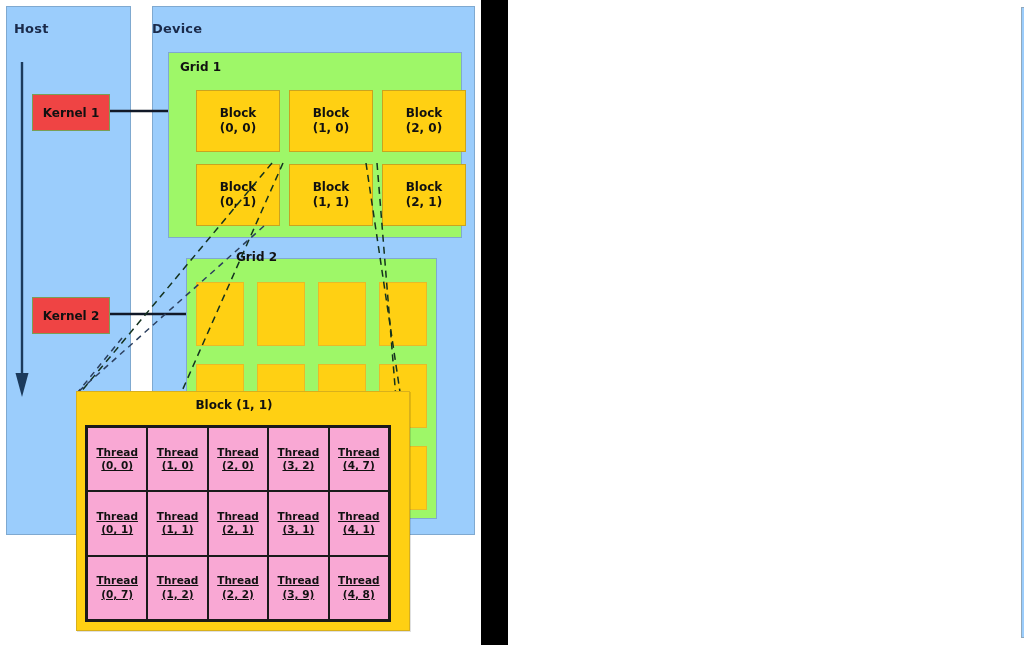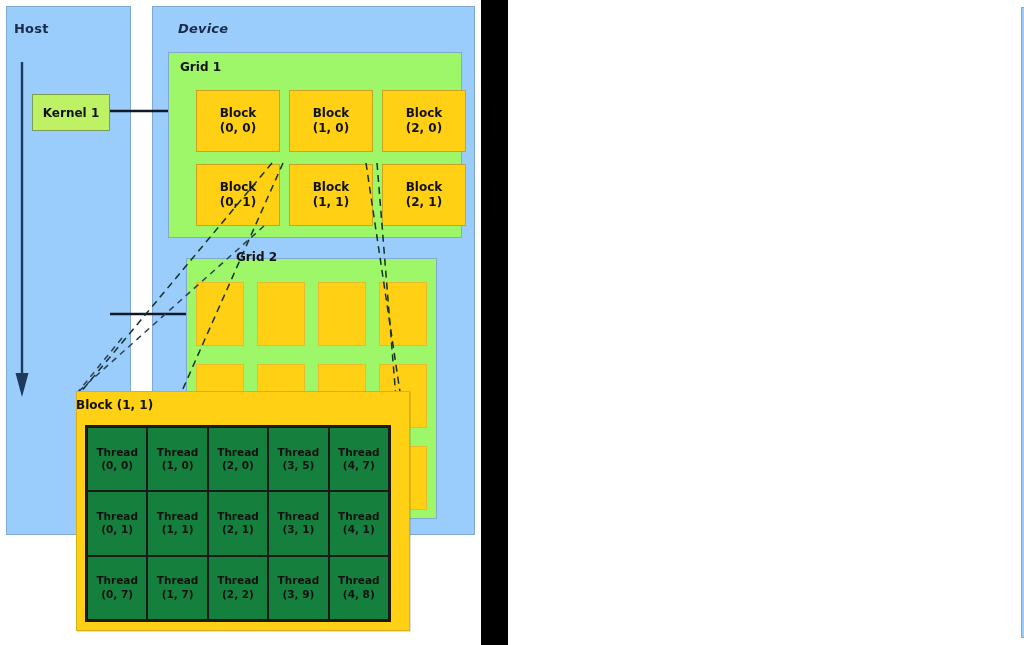--- a/index.html
+++ b/index.html
@@ -25,28 +25,28 @@
   .device-box{
     left:152px;top:6px;width:323px;height:529px;
     background:#9bcdfc;border:1px solid #7fa9d0;
   }
   .panel-title{
     font-size:13px;font-weight:bold;color:#1a2a4a;
     letter-spacing:.2px;
     margin-top:7px;
   }
   .host-title{left:14px;top:14px;}
-  .device-title{left:178px;top:14px;font-style:italic;}
+  .device-title{left:152px;top:14px;}
 
   
   #time-arrow{left:12px;top:62px;width:20px;height:335px;}
 
   
   .kernel{
-    background:#bef264;border:1px solid #7a9e55;
+    background:#ef4444;border:1px solid #7a9e55;
     font-size:12px;font-weight:bold;color:#111;
   }
   #kernel1{left:32px;top:94px;width:78px;height:37px;}
   #kernel2{left:32px;top:297px;width:78px;height:37px;}
 
   
   .k-arrow{height:14px;}
   #kernel1-arrow{left:110px;top:104px;width:82px;}
   #kernel2-arrow{left:110px;top:307px;width:92px;}
 
@@ -68,31 +68,31 @@
   .block-empty{background:#ffd013;border:1px solid #e8bb28;}
 
   
   #block11-callout{
     left:76px;top:391px;width:334px;height:240px;
     background:#ffd013;border:1px solid #d8b01c;
     box-shadow:1px 1px 0 rgba(0,0,0,.12);
   }
   #block11-title{
     left:76px;top:398px;width:316px;
-    font-size:12px;font-weight:bold;color:#111;
+    font-size:12px;font-weight:bold;color:#111;text-align:center;
   }
   #thread-table{
     left:85px;top:425px;width:306px;height:197px;
     border:2px solid #1a1a1a;
     display:grid;grid-template-columns:repeat(5,1fr);grid-template-rows:repeat(3,1fr);
   }
   #thread-table .cell{
-    background:#15803d;border:1px solid #1a1a1a;
+    background:#f9a8d4;border:1px solid #1a1a1a;
     font-size:10.5px;font-weight:bold;color:#111;line-height:1.3;
-    display:flex;align-items:center;justify-content:center;text-align:center;
+    display:flex;align-items:center;justify-content:center;text-align:center;text-decoration:underline;
   }
 
   
   #dashed-layer{left:0;top:0;width:481px;height:645px;pointer-events:none;}
 
   
   #divider{left:481px;top:0;width:27px;height:645px;background:#000;}
 
   
   #right-panel{left:508px;top:0;width:516px;height:645px;background:#ffffff;}
@@ -116,20 +116,23 @@
     <div class="abs panel-title host-title">Host</div>
     <div class="abs panel-title device-title">Device</div>
 
     <svg class="abs" id="time-arrow" viewBox="0 0 20 335">
       <line x1="10" y1="0" x2="10" y2="312" stroke="#1b3a5c" stroke-width="2.4"></line>
       <polygon points="10,335 3.5,311 16.5,311" fill="#1b3a5c"></polygon>
     </svg>
 
     <div class="abs ctr kernel" id="kernel1">
       <span>Kernel 1</span>
+    </div>
+    <div class="abs ctr kernel" id="kernel2">
+      <span>Kernel 2</span>
     </div>
 
     <svg class="abs k-arrow" id="kernel1-arrow" viewBox="0 0 82 14">
       <line x1="0" y1="7" x2="68" y2="7" stroke="#111827" stroke-width="2.6"></line>
       <polygon points="82,7 66,1 66,13" fill="#111827"></polygon>
     </svg>
     <svg class="abs k-arrow" id="kernel2-arrow" viewBox="0 0 92 14">
       <line x1="0" y1="7" x2="78" y2="7" stroke="#111827" stroke-width="2.6"></line>
       <polygon points="92,7 76,1 76,13" fill="#111827"></polygon>
     </svg>
@@ -222,21 +225,21 @@
         </div>
         <div class="cell">
           <div>
             <div>Thread</div>
             <div>(2, 0)</div>
           </div>
         </div>
         <div class="cell">
           <div>
             <div>Thread</div>
-            <div>(3, 5)</div>
+            <div>(3, 2)</div>
           </div>
         </div>
         <div class="cell">
           <div>
             <div>Thread</div>
             <div>(4, 7)</div>
           </div>
         </div>
         <div class="cell">
           <div>
@@ -270,21 +273,21 @@
         </div>
         <div class="cell">
           <div>
             <div>Thread</div>
             <div>(0, 7)</div>
           </div>
         </div>
         <div class="cell">
           <div>
             <div>Thread</div>
-            <div>(1, 7)</div>
+            <div>(1, 2)</div>
           </div>
         </div>
         <div class="cell">
           <div>
             <div>Thread</div>
             <div>(2, 2)</div>
           </div>
         </div>
         <div class="cell">
           <div>

